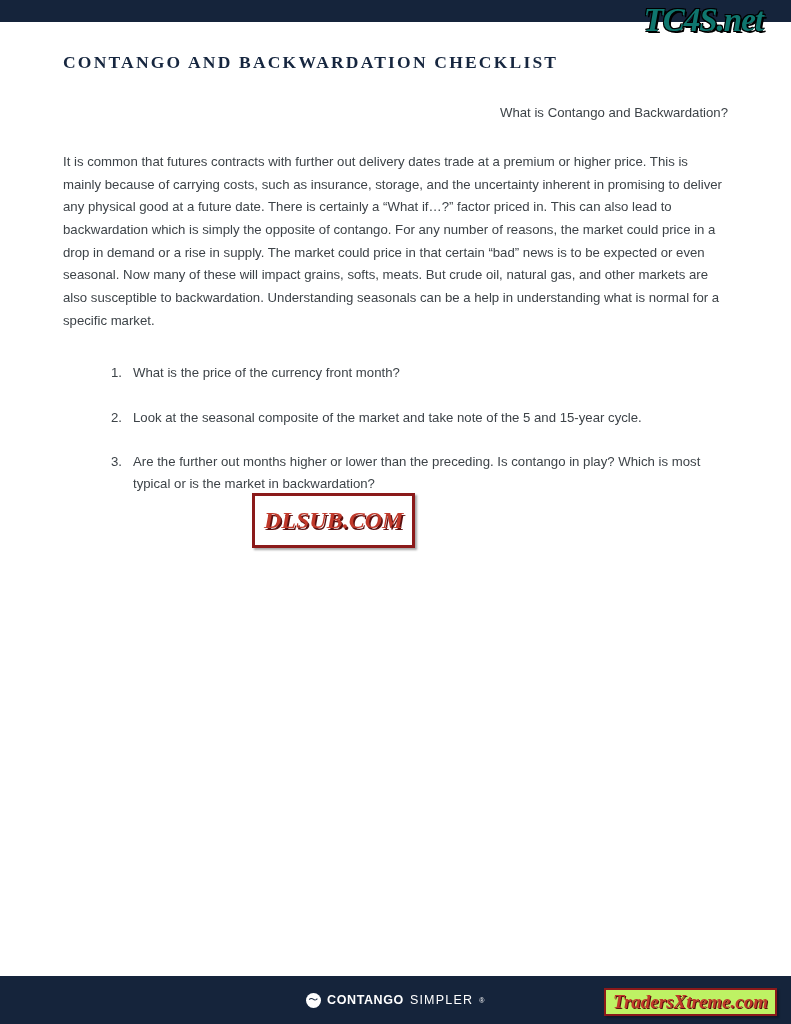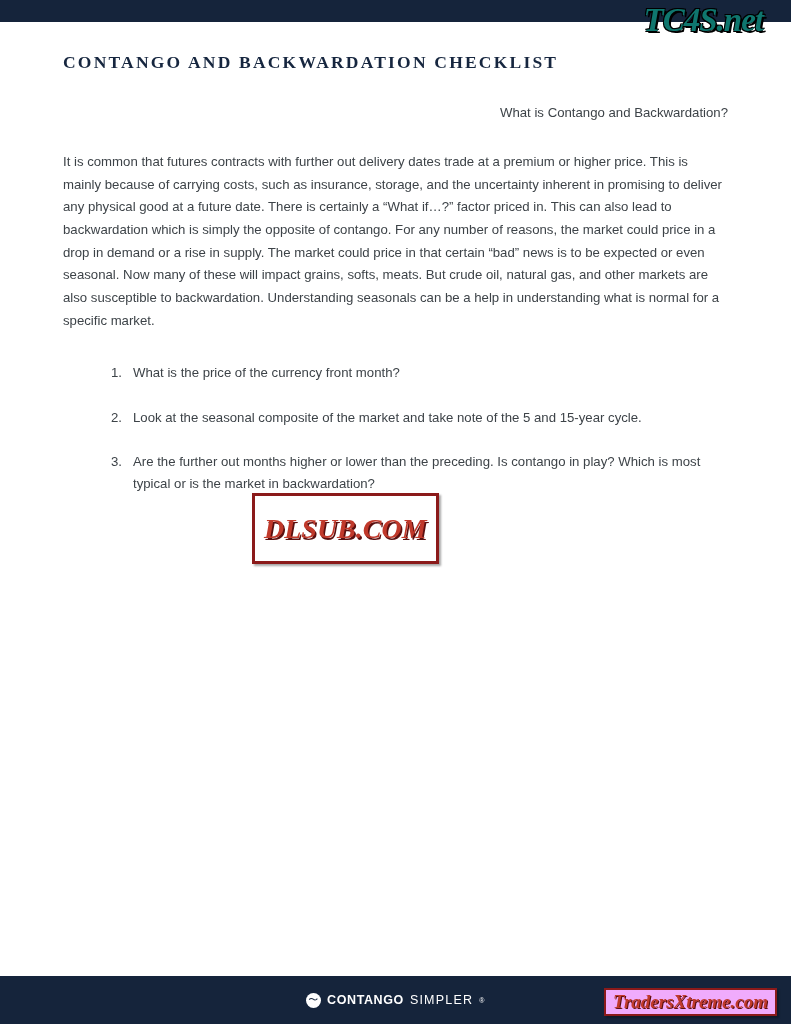--- a/index.html
+++ b/index.html
@@ -139,36 +139,36 @@
     text-shadow: 2px 2px 0 #000, -1px -1px 0 #000, 1px -1px 0 #000, -1px 1px 0 #000;
     letter-spacing: -1px;
     line-height: 1;
   }
   .wm-dlsub {
     position: absolute;
     left: 252px;
     top: 493px;
     background: #ffffff;
     border: 3px solid #8b1a1a;
-    padding: 18px 9px;
+    padding: 12px 9px;
     font-family: "Liberation Serif", serif;
-    font-size: 28px;
+    font-size: 24px;
     font-weight: bold;
     font-style: italic;
     color: #c0392b;
     letter-spacing: 0px;
     text-shadow: 1.5px 1.5px 0 #5a0f0f;
     line-height: 1.05;
     box-shadow: 2px 2px 2px rgba(0,0,0,0.35);
   }
   .wm-traders {
     position: absolute;
     right: 14px;
     bottom: 8px;
-    background: #f0abfc;
+    background: #bef264;
     border: 2px solid #8b1a1a;
     padding: 1px 7px;
     font-family: "Liberation Serif", serif;
     font-size: 19px;
     font-weight: bold;
     font-style: italic;
     color: #c0392b;
     text-shadow: 1px 1px 0 #5a0f0f;
     line-height: 1.15;
     box-shadow: 2px 2px 2px rgba(0,0,0,0.3);

